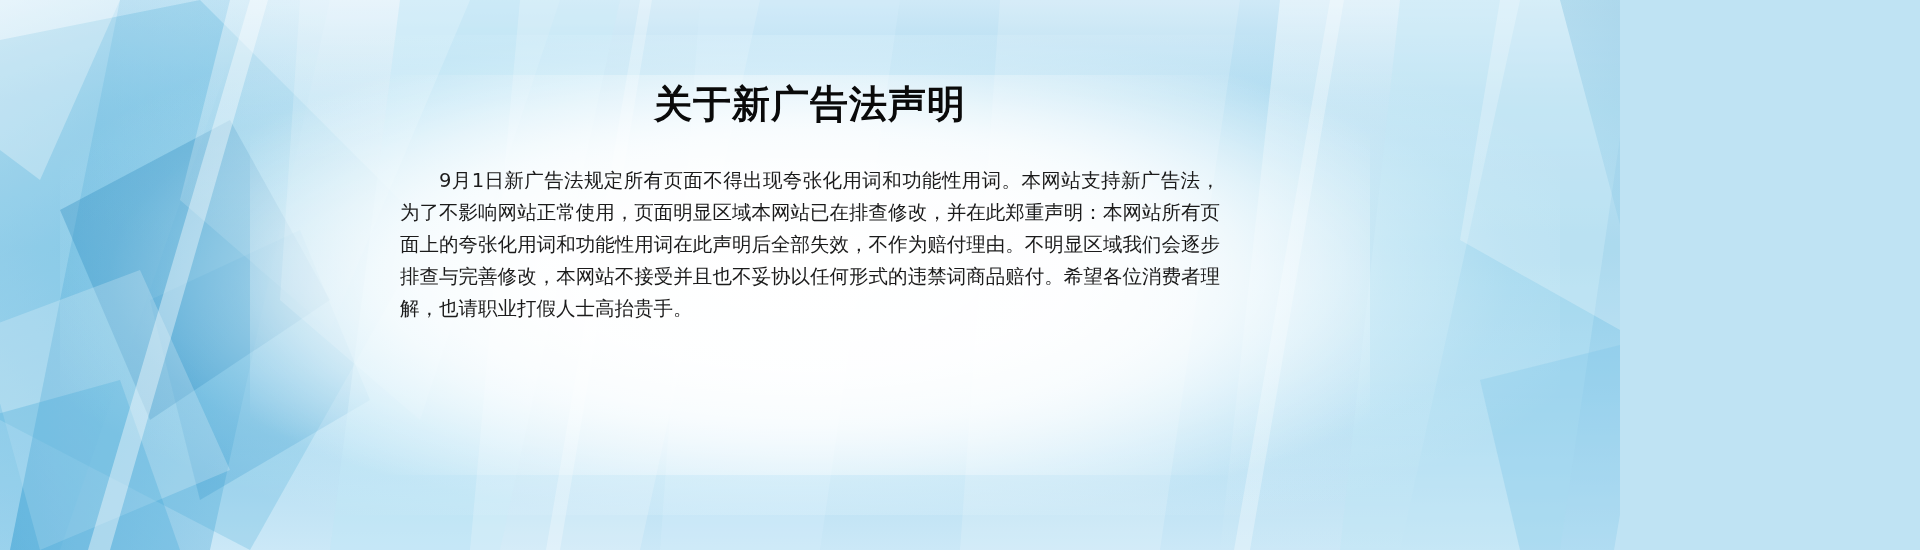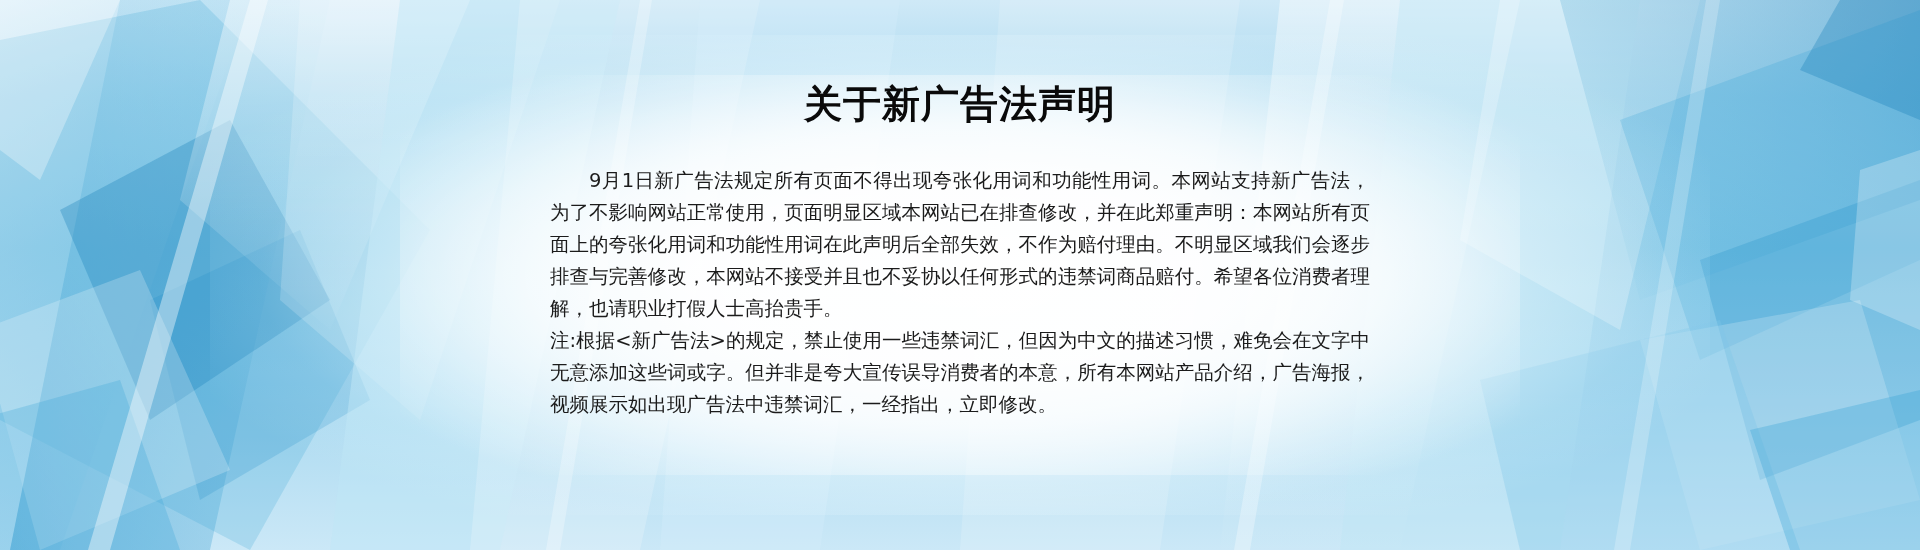--- a/index.html
+++ b/index.html
@@ -3,21 +3,21 @@
 <meta charset="utf-8">
 <style>
   html,body{margin:0;padding:0;}
   body{
     width:1920px;height:550px;overflow:hidden;
     font-family:"Liberation Sans","DejaVu Sans",sans-serif;
     background:#bfe3f3;
   }
 
   .banner{
-    position:relative;width:1920px;height:550px;overflow:hidden;
+    position:relative;width:1620px;height:550px;overflow:hidden;
     background:
       linear-gradient(180deg,#cfe9f7 0%,#a8d8ef 18%,#8fcde9 45%,#a9d9f0 72%,#cbe8f7 100%);
   }
 
   
   .shards{position:absolute;inset:0;}
   .shards svg{display:block;width:1920px;height:550px;}
 
   
   .glow{
@@ -135,17 +135,16 @@
   </div>
 
   <div class="glow"></div>
   <div class="glow2"></div>
 
   <div class="content">
     <h1 class="title">关于新广告法声明</h1>
 
     <div class="body-block">
       <p class="para indent">9月1日新广告法规定所有页面不得出现夸张化用词和功能性用词。本网站支持新广告法，为了不影响网站正常使用，页面明显区域本网站已在排查修改，并在此郑重声明：本网站所有页面上的夸张化用词和功能性用词在此声明后全部失效，不作为赔付理由。不明显区域我们会逐步排查与完善修改，本网站不接受并且也不妥协以任何形式的违禁词商品赔付。希望各位消费者理解，也请职业打假人士高抬贵手。</p>
-      <p class="para">注:根据&lt;新广告法&gt;的规定，禁止使用一些违禁词汇，但因为中文的描述习惯，难免会在文字中无意添加这些词或字。但并非是夸大宣传误导消费者的本意，所有本网站产品介绍，广告海报，视频展示如出现广告法中违禁词汇，一经指出，立即修改。</p>
     </div>
   </div>
 
 </div>
 
 </body></html>

